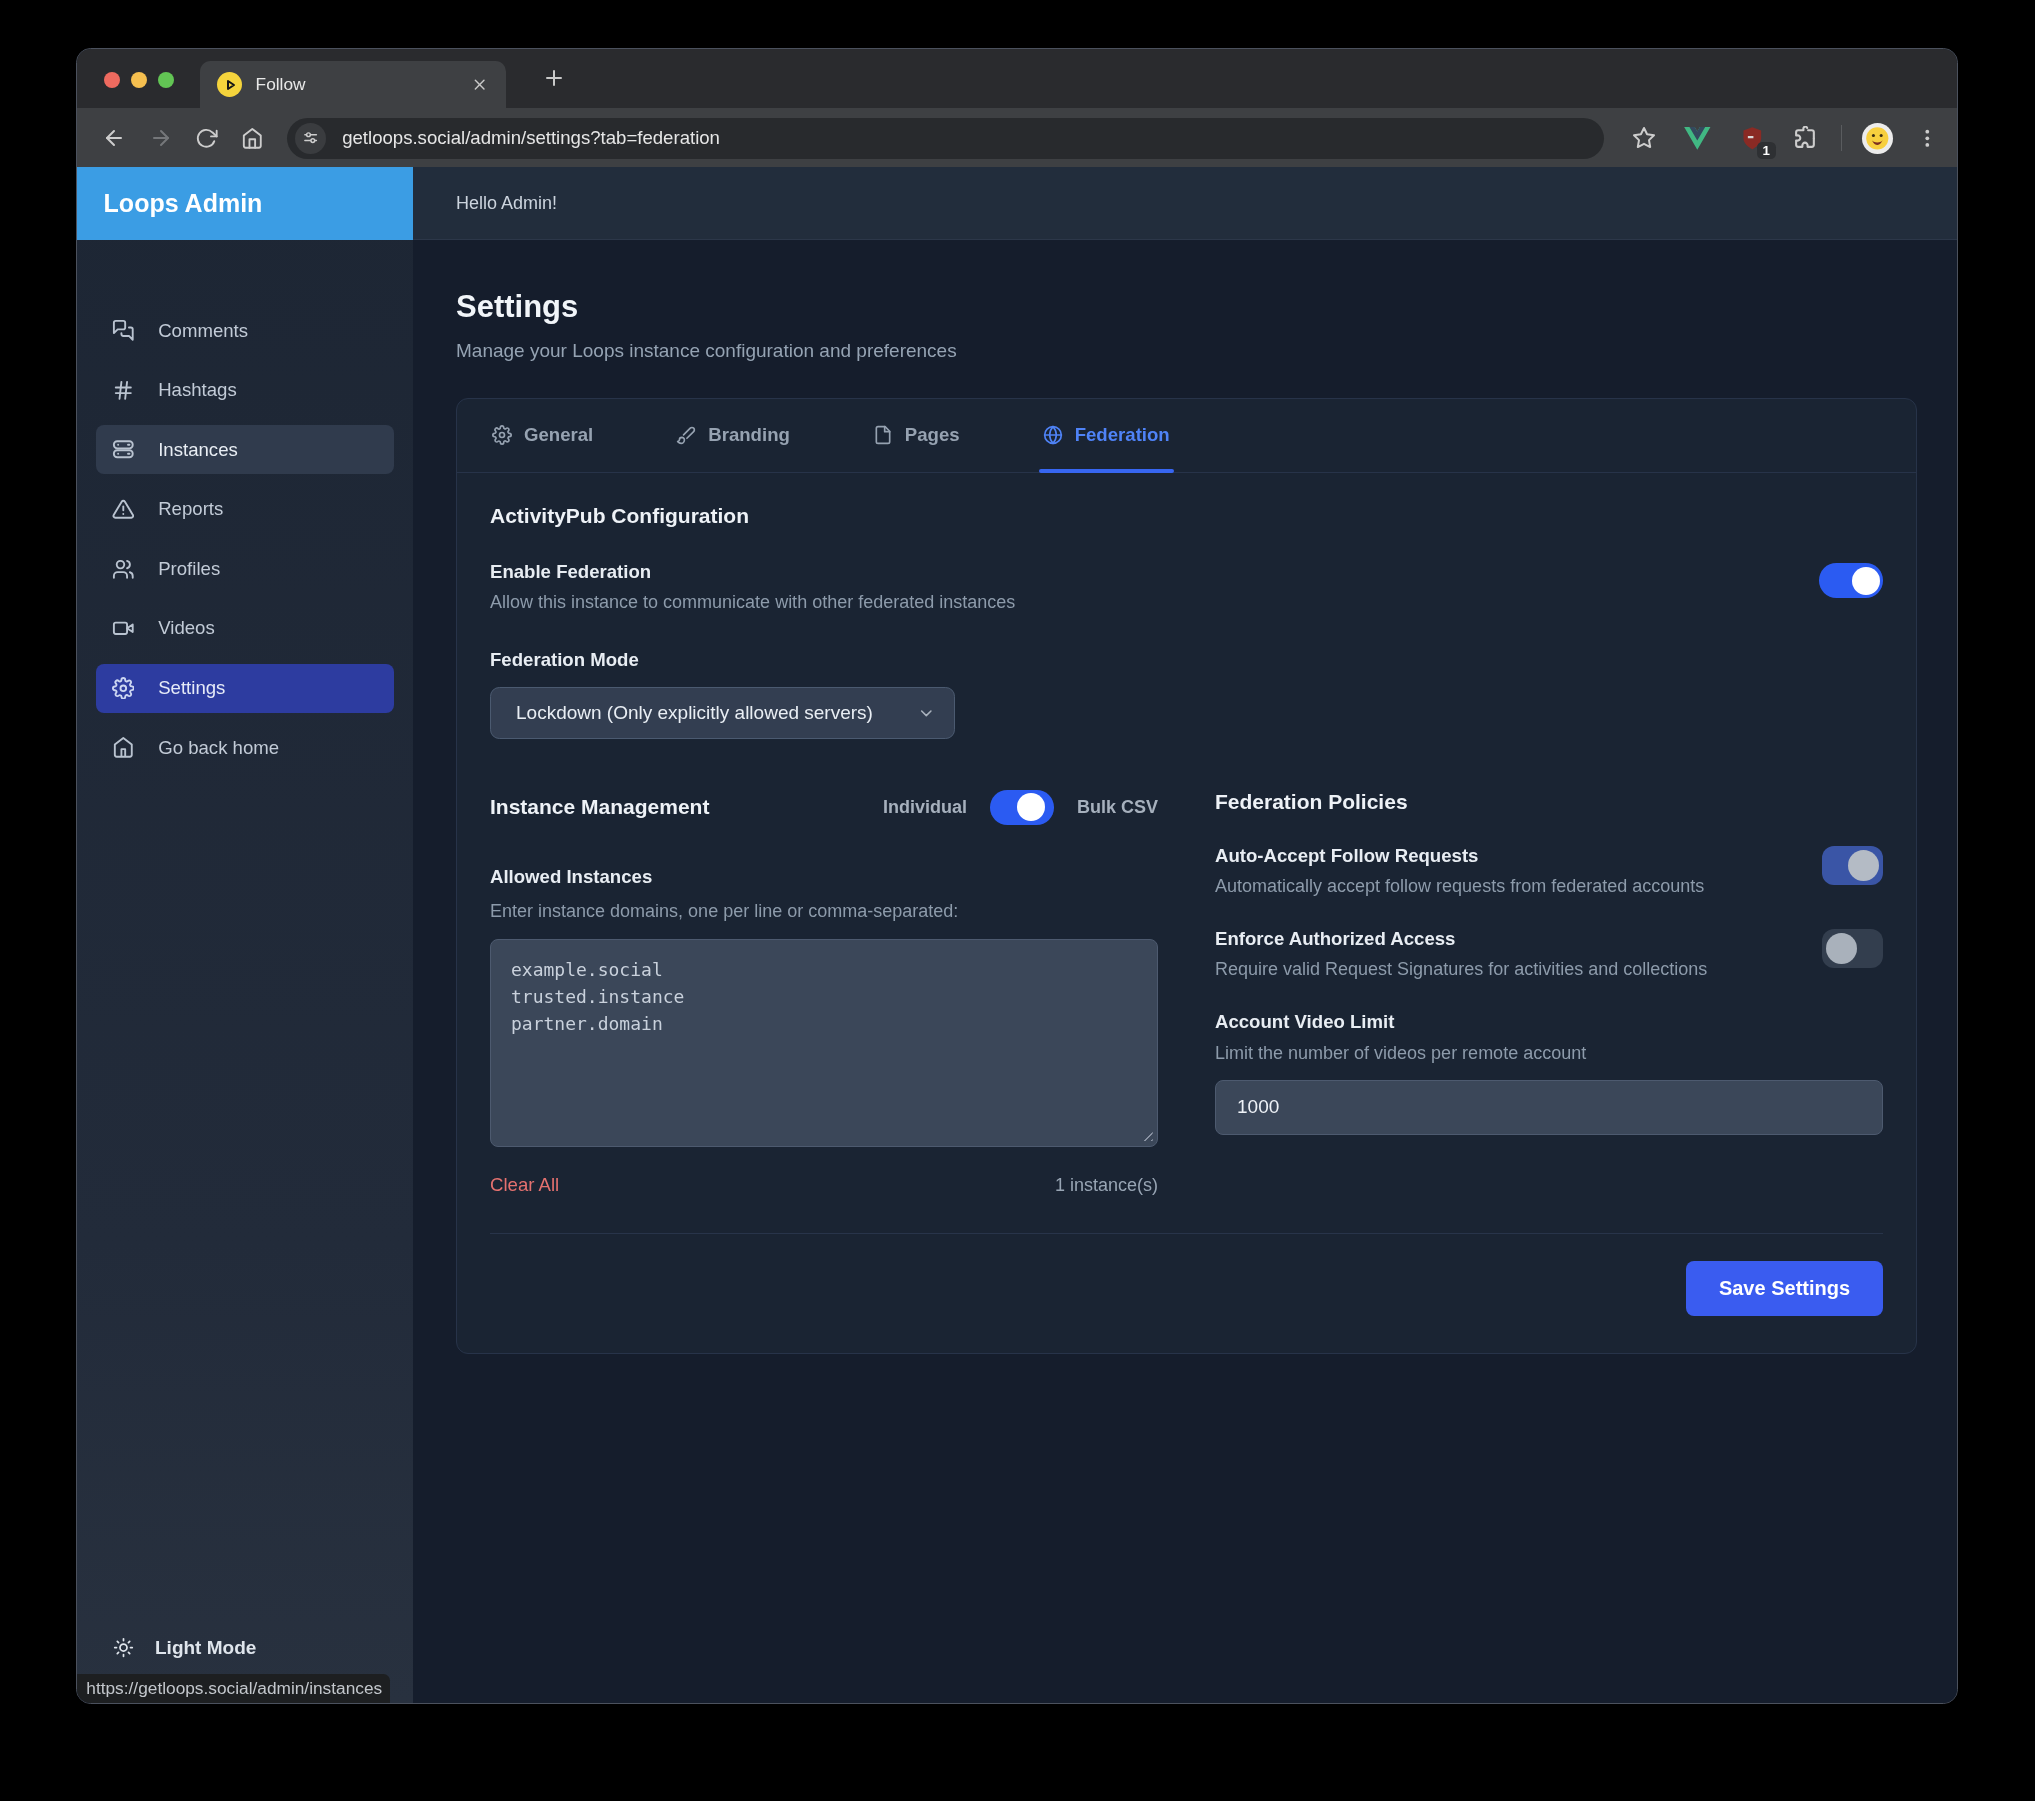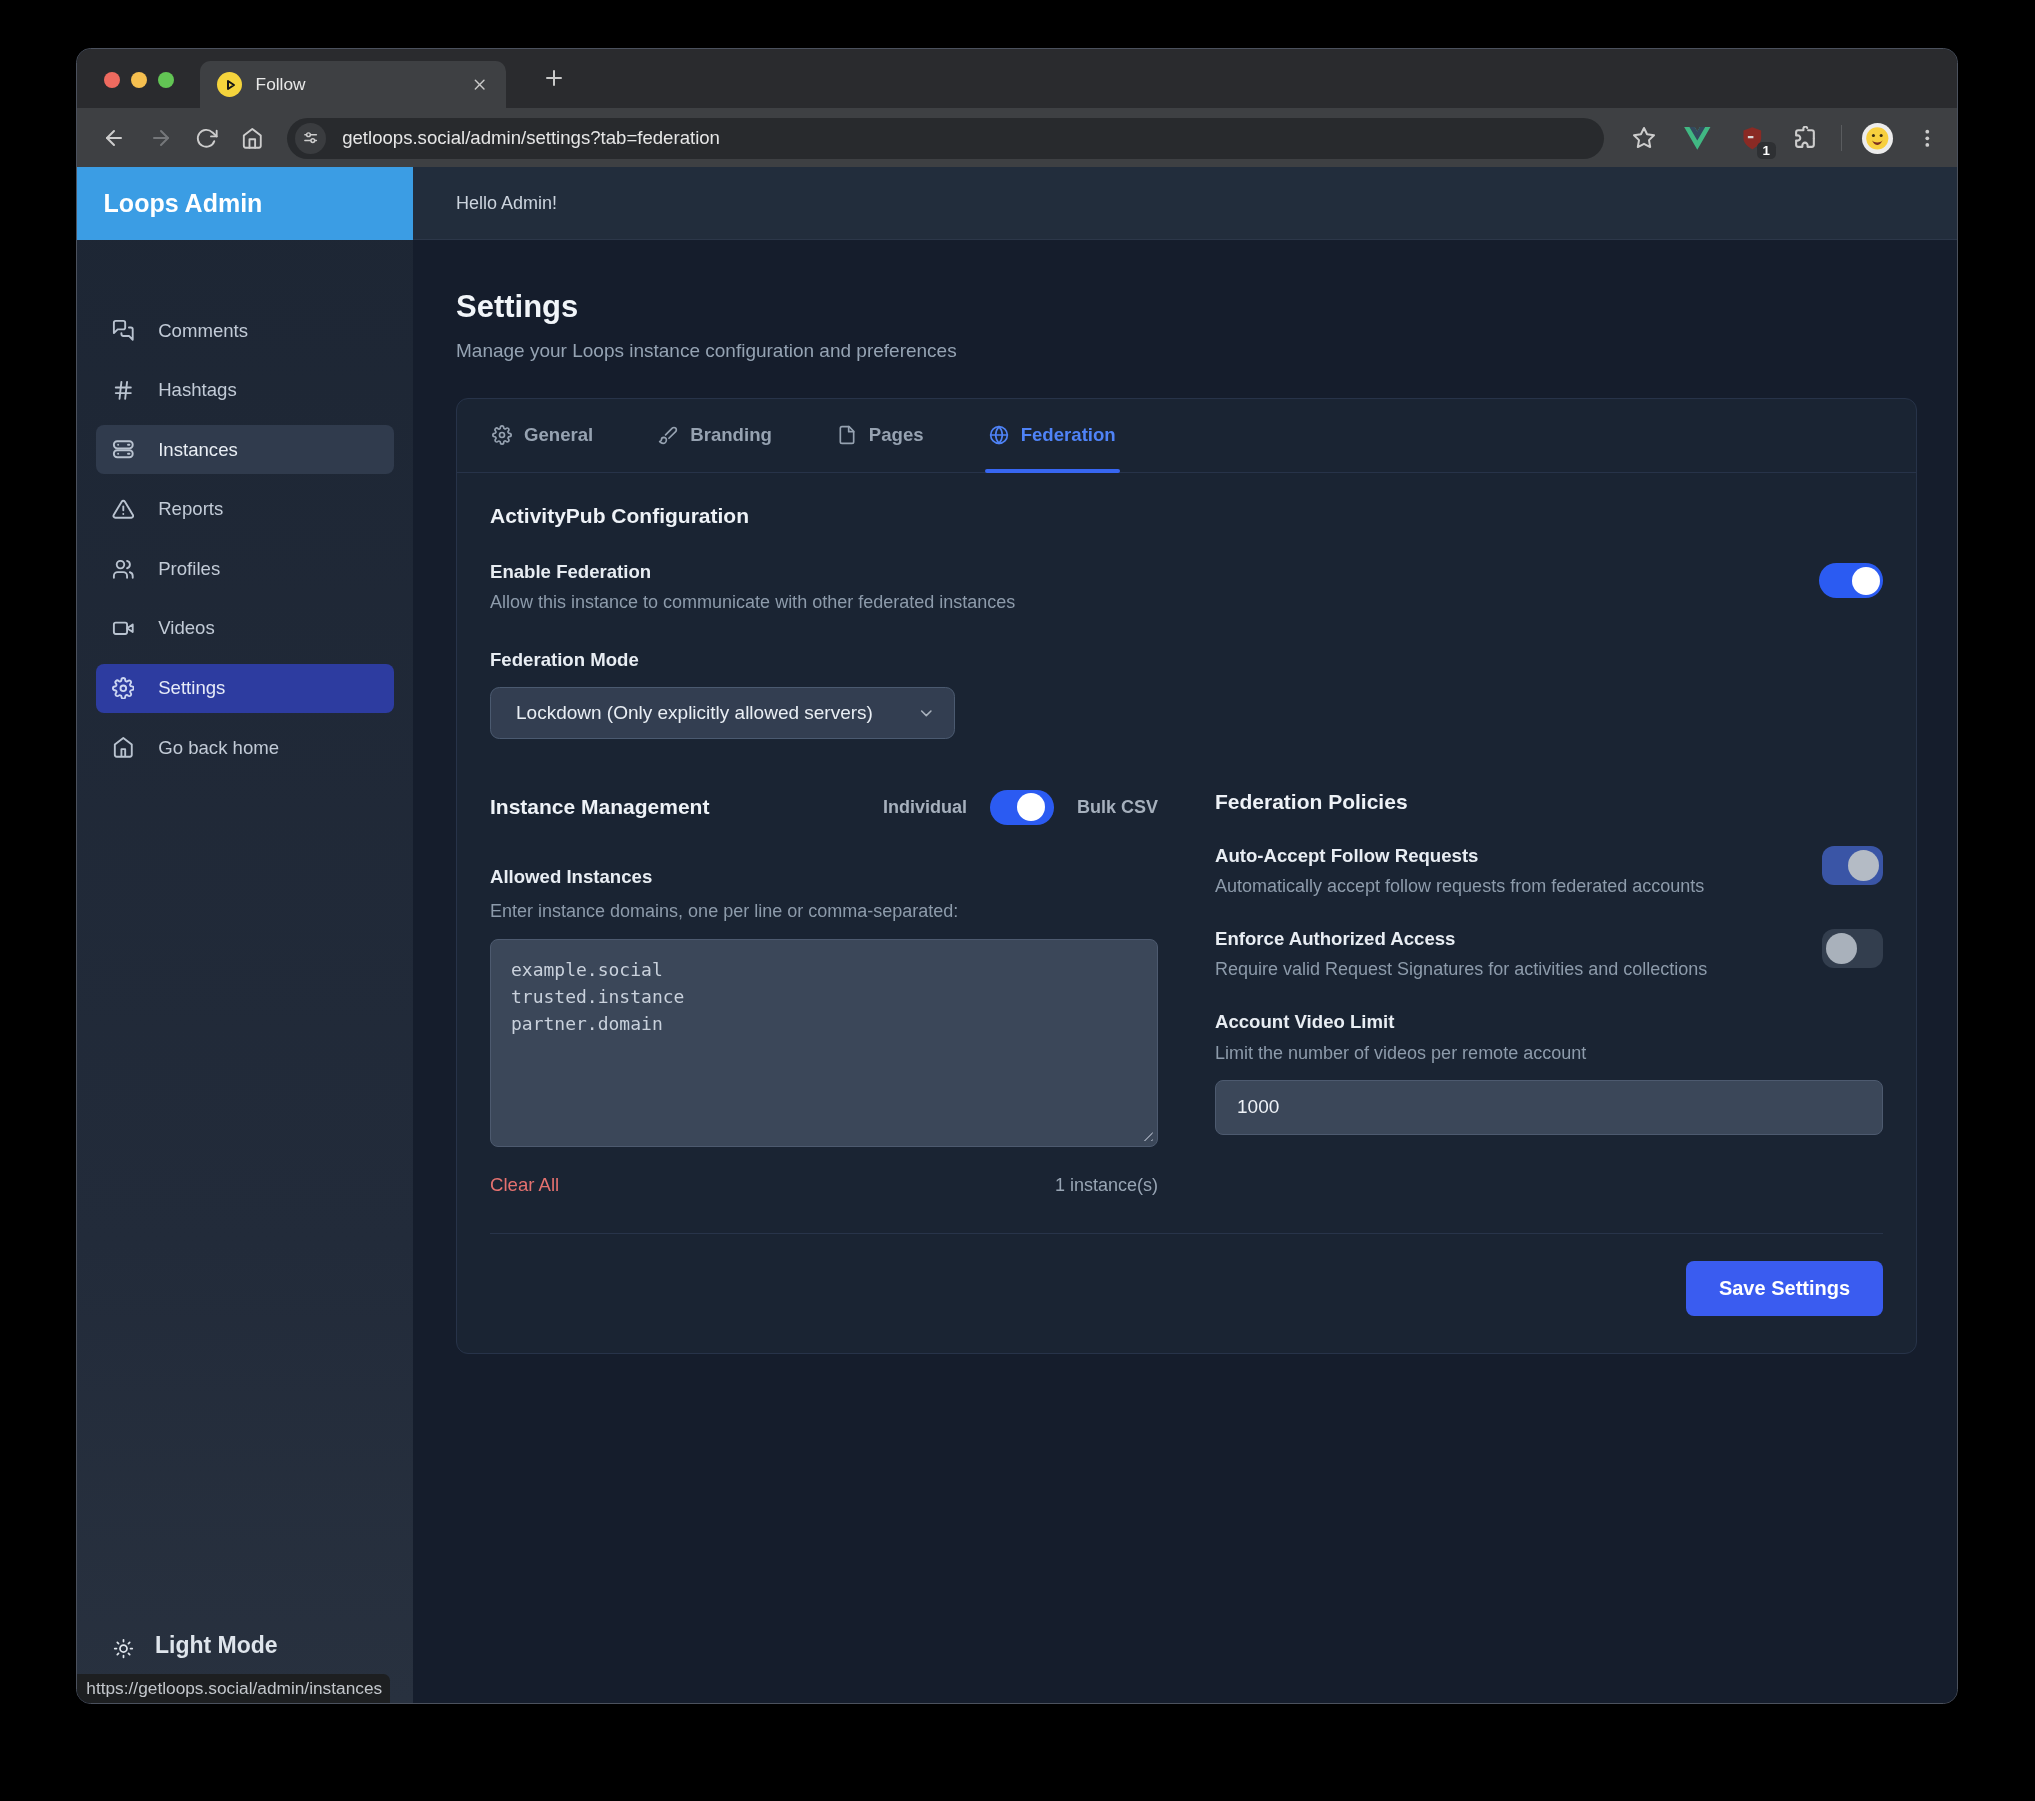--- a/index.html
+++ b/index.html
@@ -43,34 +43,34 @@
   .sidebar { width:336px; flex-shrink:0; background:linear-gradient(180deg,#1d2634 0%,#222b3a 70%,#28313f 100%); position:relative; }
   .sidehead { height:73px; background:#3b9de4; display:flex; align-items:center; padding-left:26.6px;
     font-size:25px; font-weight:800; color:#fff; }
   .nav { margin-top:66px; }
   .navitem { height:49px; margin:0 18.6px 10.6px 18.6px; border-radius:8px; display:flex; align-items:center;
     padding-left:16px; gap:24px; color:#c2cbd7; font-size:18.6px; font-weight:500; cursor:default; }
   .navitem svg { color:#b9c3d0; }
   .navitem.hl-gray { background:#303b4d; color:#e9eef4; }
   .navitem.hl-blue { background:#2d3ca0; color:#e6ebf8; }
   .navitem.hl-blue svg { color:#ccd6f2; }
-  .lightmode { position:absolute; left:36px; bottom:44px; display:flex; align-items:flex-end; gap:21px;
-    color:#dfe5ec; font-size:23px; font-weight:600; }
+  .lightmode { position:absolute; left:36px; bottom:44px; display:flex; align-items:flex-start; gap:21px;
+    color:#dfe5ec; font-size:19px; font-weight:600; }
   .statusbar { position:absolute; left:0; bottom:0; width:313px; height:29px; background:#1d1f21;
     border-radius:0 6.6px 0 0; display:flex; align-items:center; padding-left:9.3px; font-size:17.3px; color:#c3c7cc; }
 
   .main { flex:1; display:flex; flex-direction:column; overflow:hidden; }
   .hellobar { height:73px; flex-shrink:0; background:#222d3c; border-bottom:1.3px solid #2c3749;
     display:flex; align-items:center; padding-left:43px; font-size:18px; color:#ccd4de; }
   .content { padding:0 40px 0 43px; }
   .pagetitle { margin-top:49px; font-size:31px; font-weight:800; color:#f1f5f9; }
   .pagesub { margin-top:14.6px; font-size:19px; color:#95a3b3; }
 
   .card { margin-top:36px; background:#1a2433; border:1.3px solid #273349; border-radius:12px; }
-  .tabsrow { height:74px; border-bottom:1.3px solid #273349; display:flex; align-items:flex-start; padding:0 31px; gap:57px; }
+  .tabsrow { height:74px; border-bottom:1.3px solid #273349; display:flex; align-items:flex-start; padding:0 31px; gap:75px; }
   .ftab { display:flex; align-items:center; gap:12px; font-size:18.6px; font-weight:600; color:#96a2b1;
     height:100%; position:relative; padding:0 4px; cursor:default; }
   .ftab.active { color:#4f83f7; }
   .ftab.active::after { content:""; position:absolute; left:0; right:0; bottom:-1.3px; height:4px; background:#3766f1; border-radius:2px; }
 
   .cardbody { padding:31px 33px 37px 33px; }
   .section { font-size:21px; font-weight:800; color:#eef2f7; }
   .flabel { font-size:18.6px; font-weight:600; color:#e8edf3; }
   .fdesc { margin-top:9.3px; font-size:18px; color:#8d9bab; }
 

